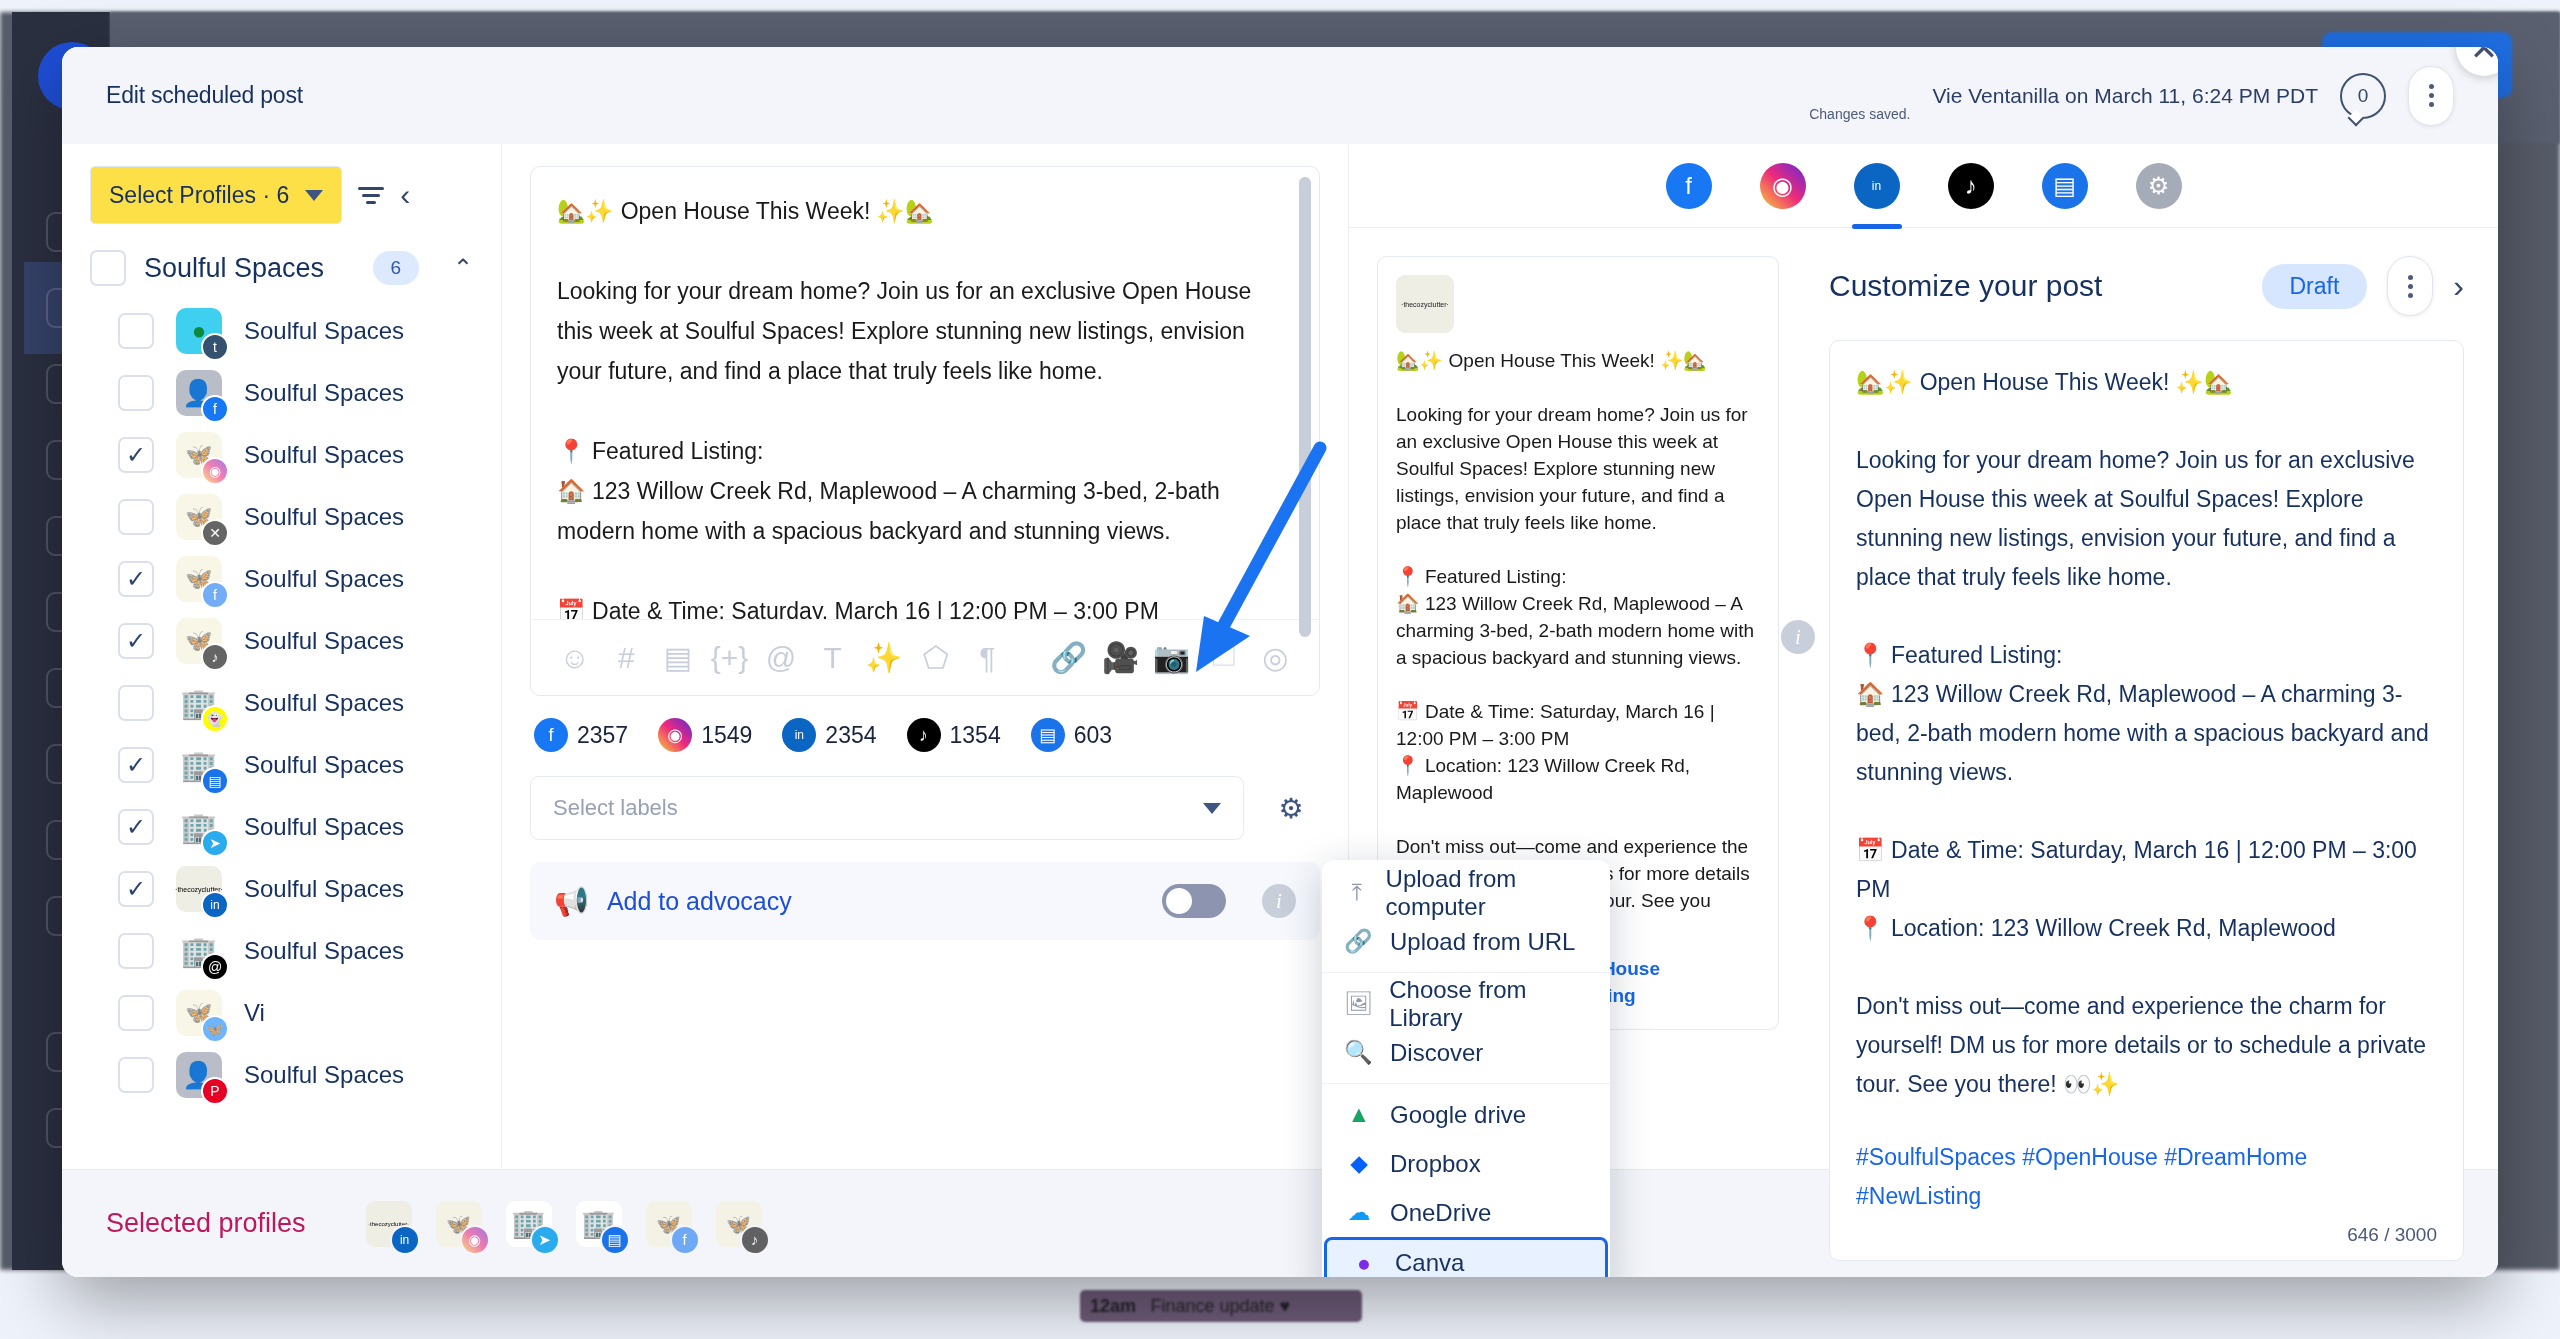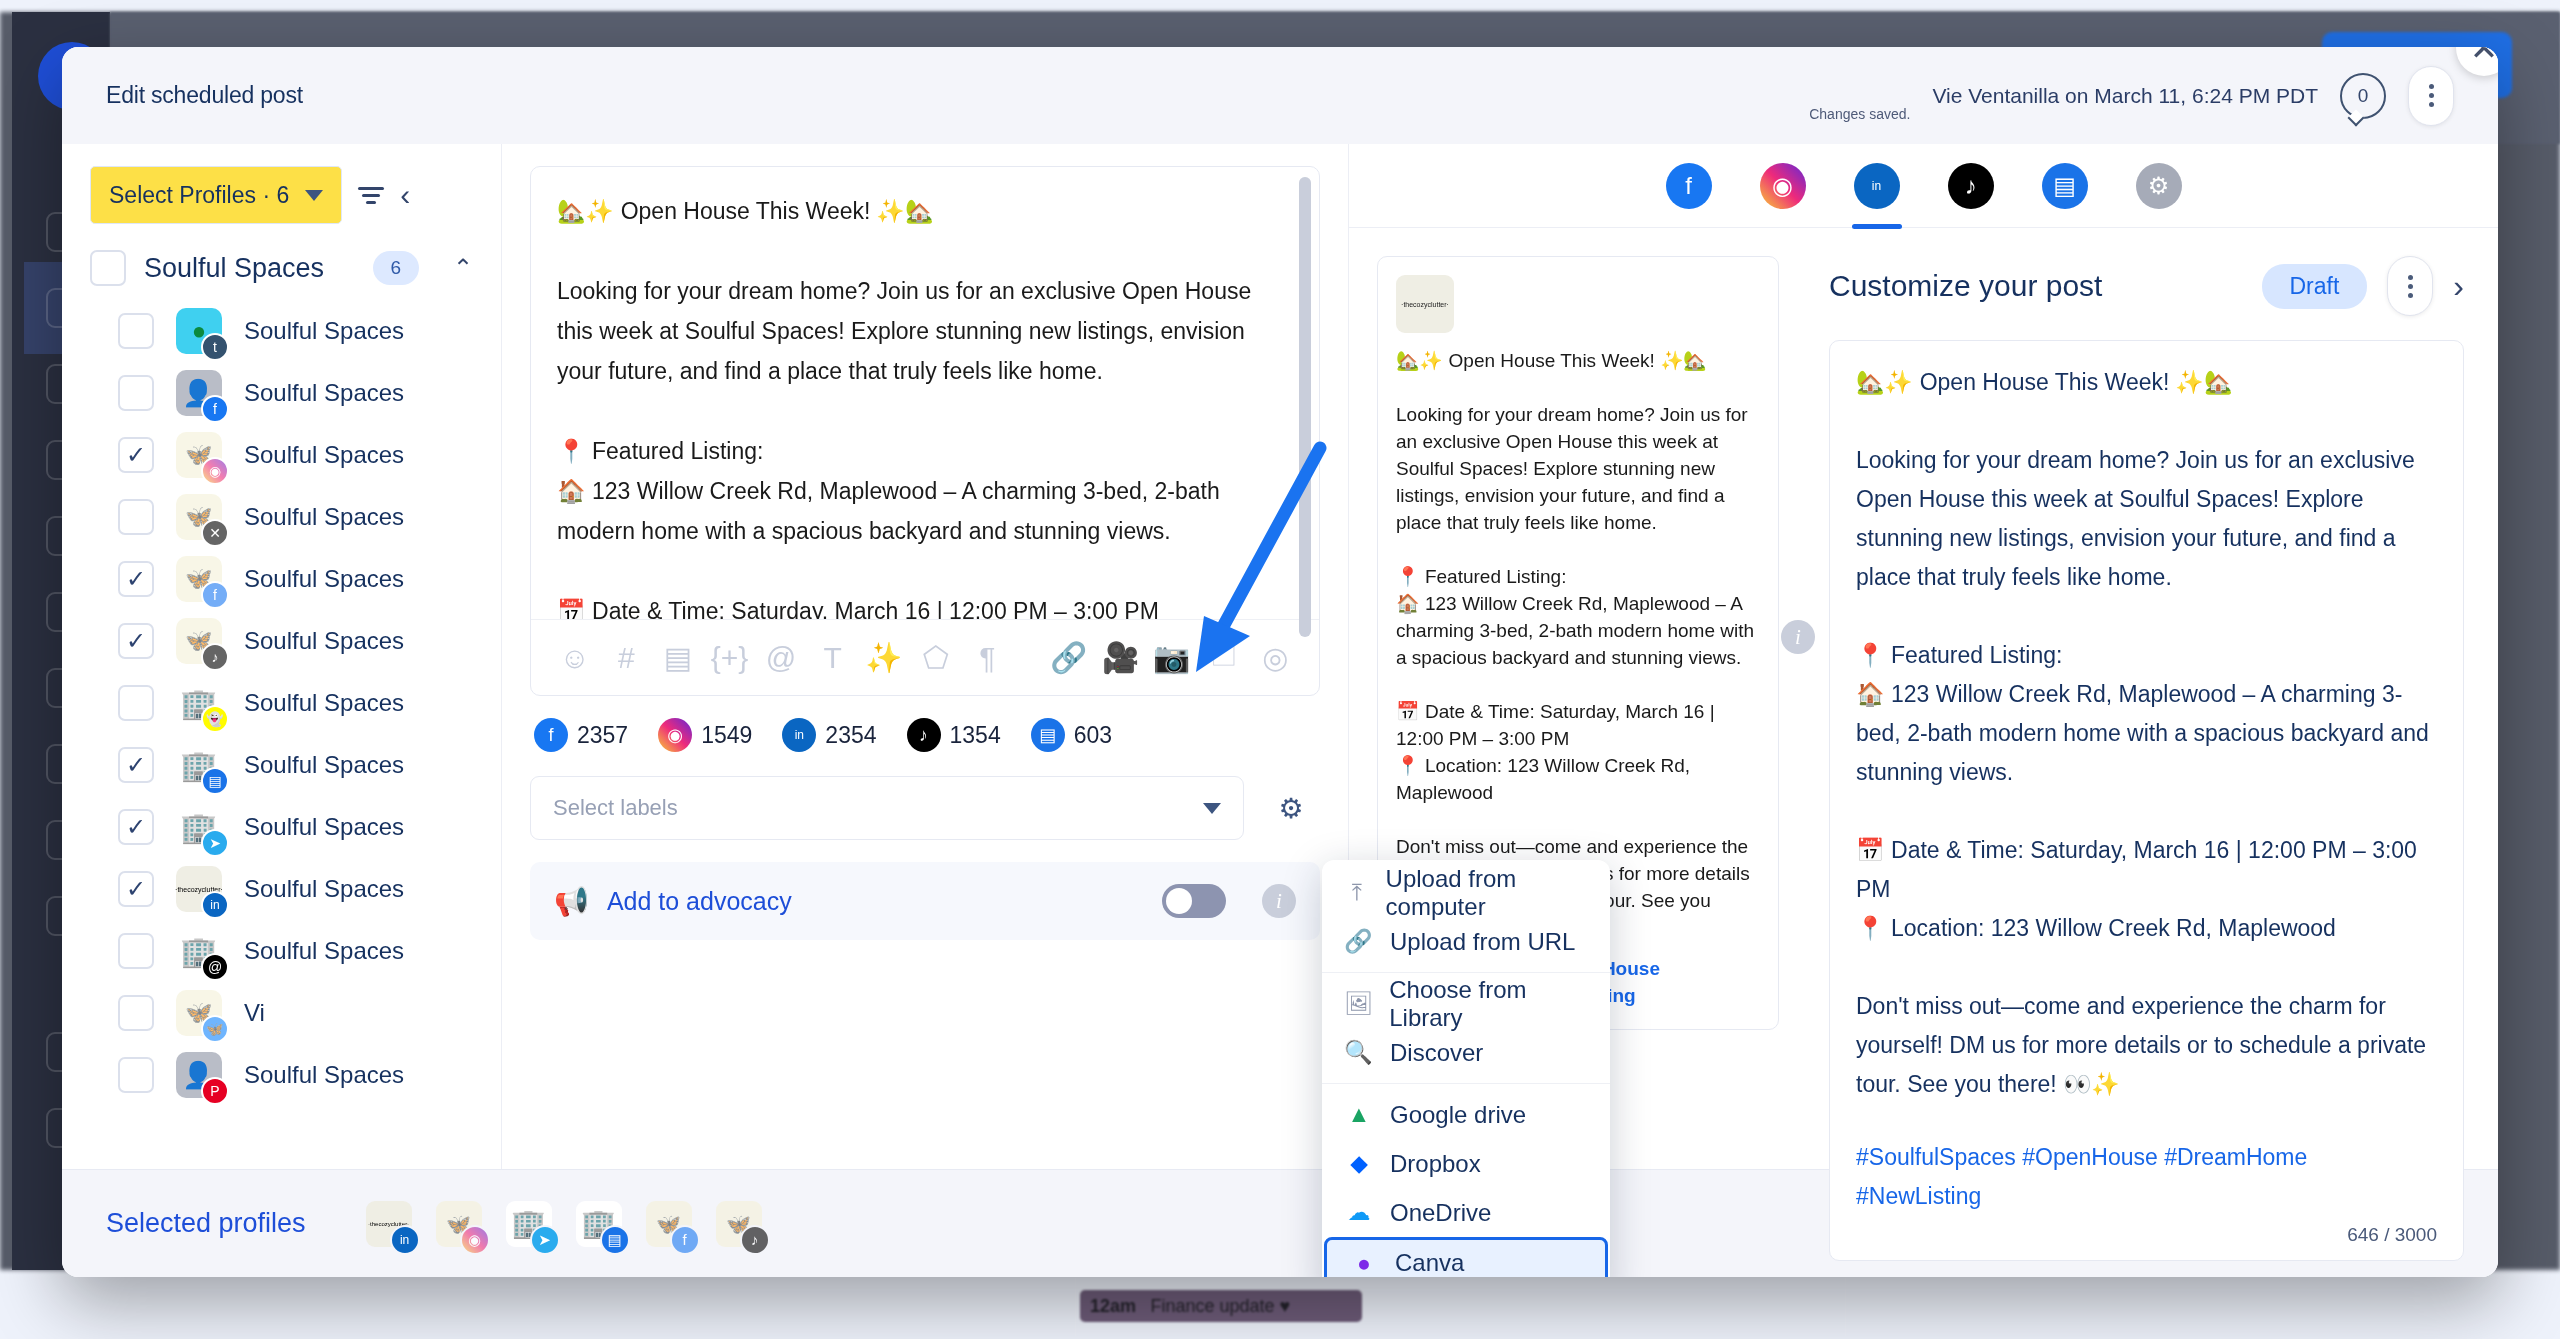--- a/index.html
+++ b/index.html
@@ -247,21 +247,21 @@
     position:absolute; right:-2px; width:34px;height:34px;border-radius:50%;background:#c9cedb;color:#fff;
     display:flex;align-items:center;justify-content:center;font-size:21px; font-style:italic;
     font-family:"Liberation Serif",serif;
   }
 
   
   .modal-footer{
     height:108px; flex:0 0 108px; background:#f4f5fa; border-top:1px solid #e7eaf3;
     display:flex; align-items:center; padding:0 44px; gap:28px;
   }
-  .sel-label{ font-size:27px; color:#1d4ed8;}
+  .sel-label{ font-size:27px; color:#be185d;}
   .sel-avs{ display:flex; gap:24px; margin-left:32px;}
   .sel-av{ width:46px;height:46px;border-radius:9px;background:#f0eedc;position:relative;}
   .sel-av .badge{ position:absolute; right:-8px; bottom:-8px; width:30px;height:30px;border-radius:50%;
     display:flex;align-items:center;justify-content:center;font-size:15px;color:#fff;border:2px solid #f4f5fa;}
   .btn-save{
     margin-left:auto; background:#fafbfe; border:1px solid #e3e7f0; border-radius:10px;
     height:64px; padding:0 34px; display:flex; align-items:center; font-size:25px; color:#1a1a1a;
   }
   .btn-continue{
     background:#1b73ea; border-radius:10px; height:64px; display:flex; align-items:center;

